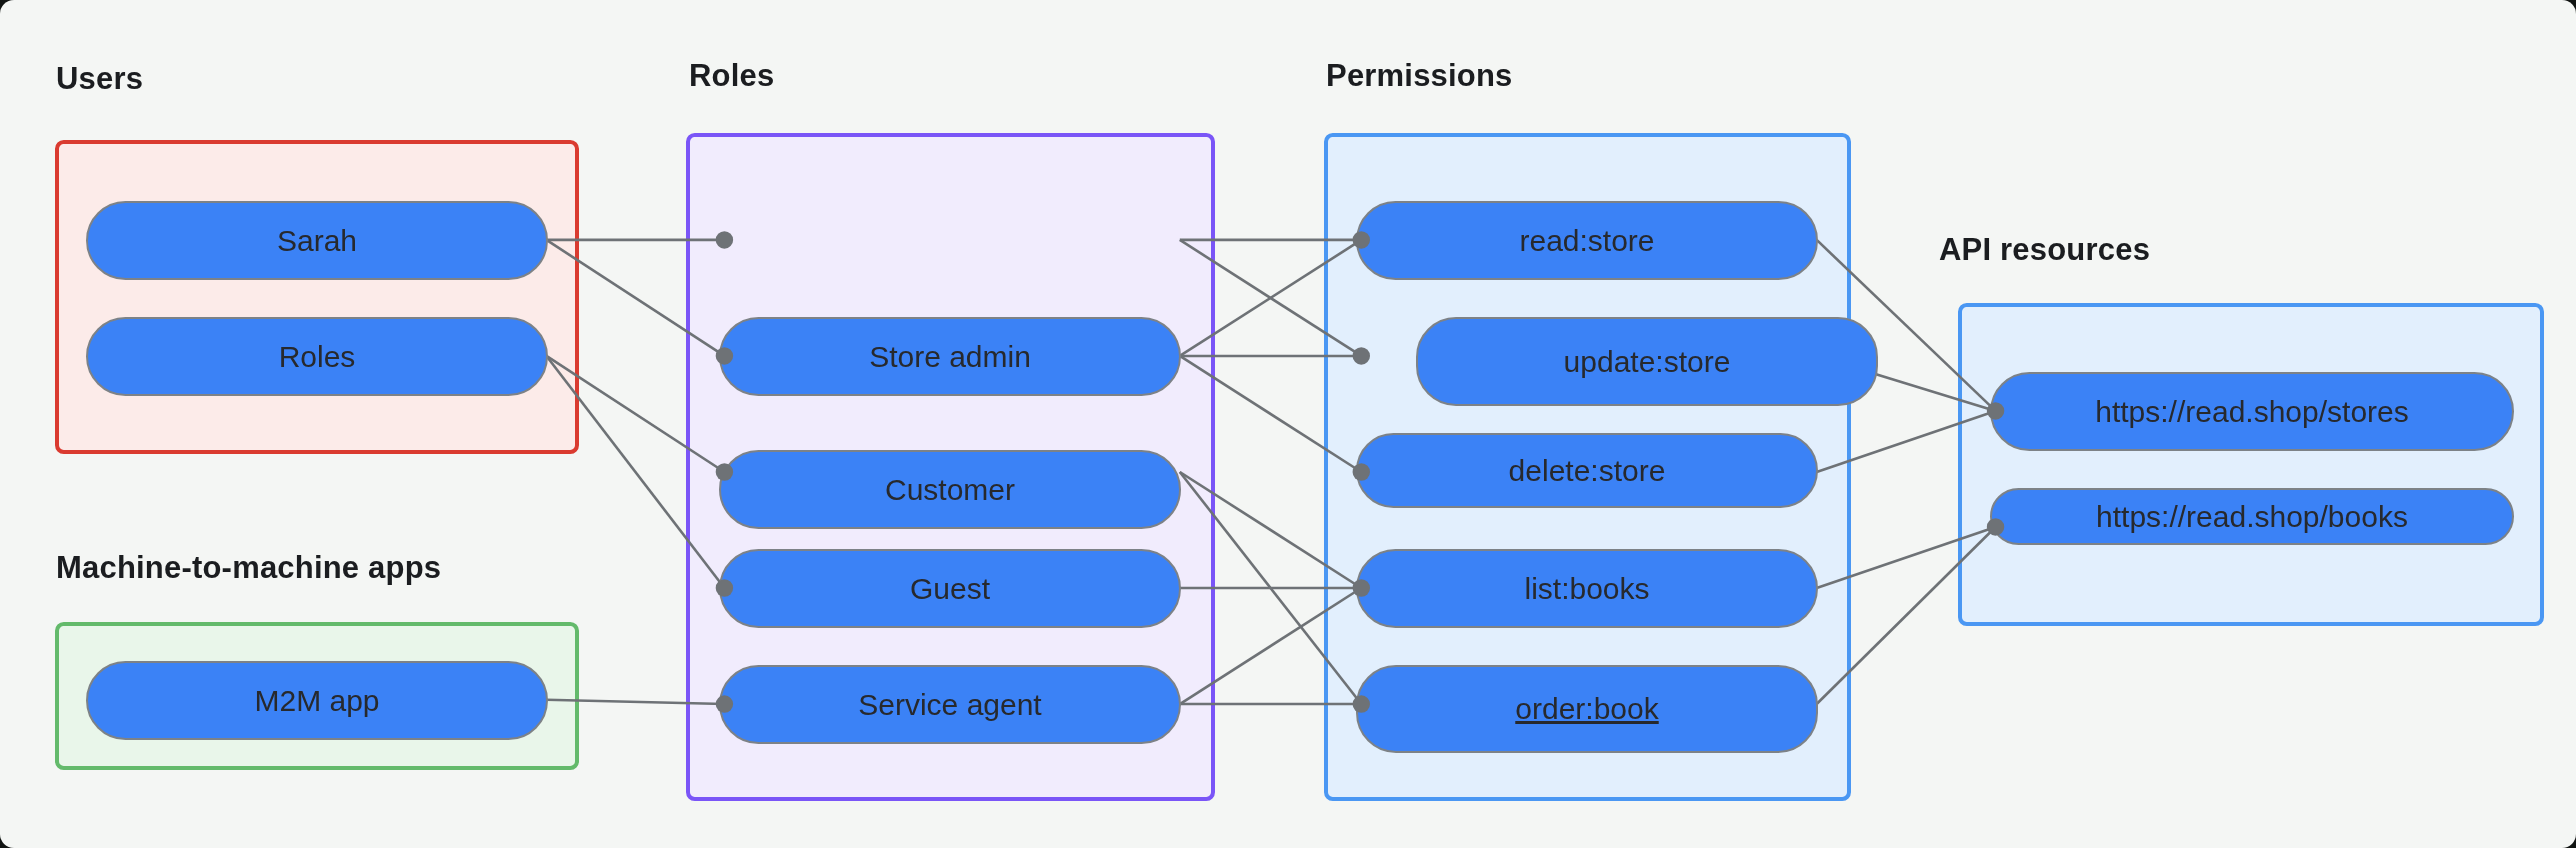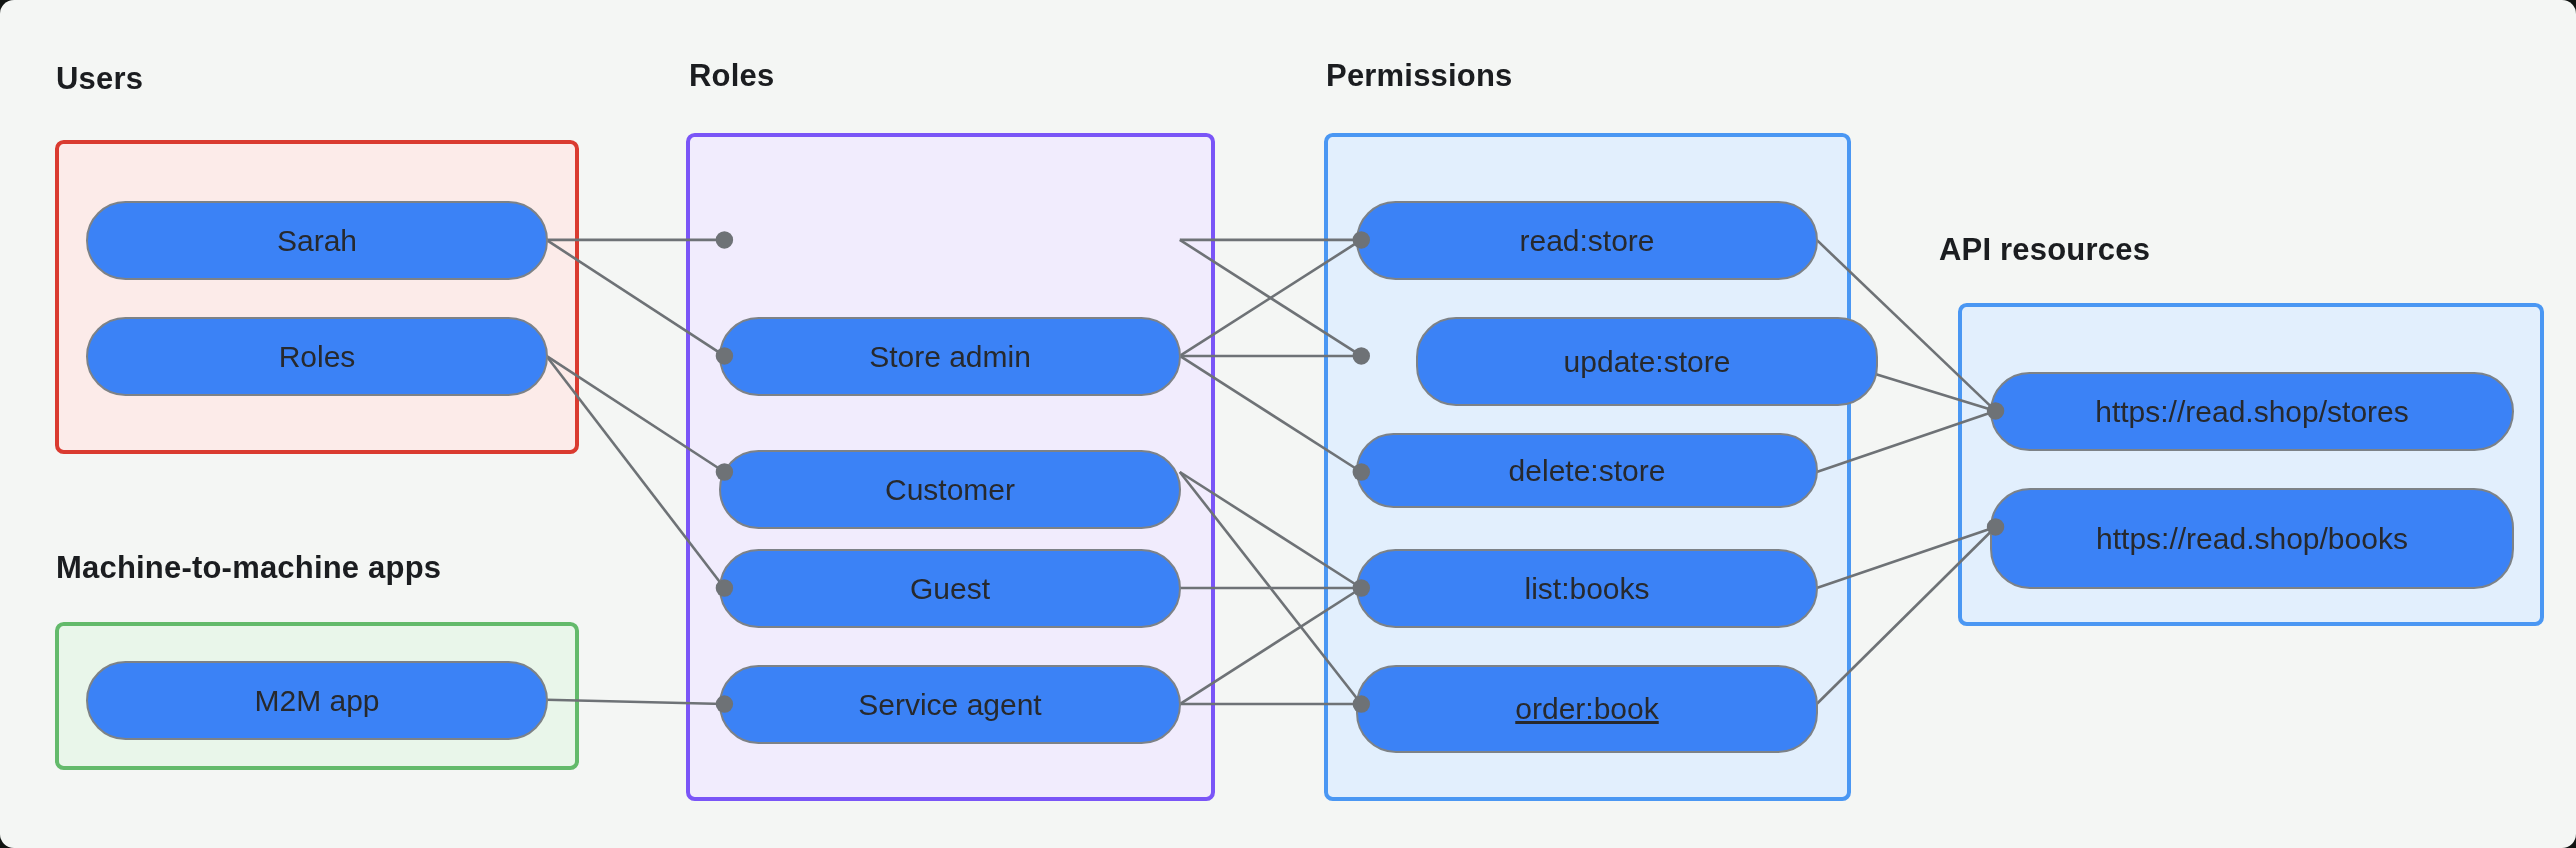--- a/index.html
+++ b/index.html
@@ -82,21 +82,21 @@
   <div class="node" style="left:719px;top:549px;width:462px;height:79px;">Guest</div>
   <div class="node" style="left:719px;top:665px;width:462px;height:79px;">Service agent</div>
 
   <div class="node" style="left:1356px;top:201px;width:462px;height:79px;">read:store</div>
   <div class="node" style="left:1416px;top:317px;width:462px;height:89px;">update:store</div>
   <div class="node" style="left:1356px;top:433px;width:462px;height:75px;text-align:center;">delete:store</div>
   <div class="node" style="left:1356px;top:549px;width:462px;height:79px;">list:books</div>
   <div class="node" style="left:1356px;top:665px;width:462px;height:88px;text-decoration:underline;">order:book</div>
 
   <div class="node" style="left:1990px;top:372px;width:524px;height:79px;">https://read.shop/stores</div>
-  <div class="node" style="left:1990px;top:488px;width:524px;height:101px;">https://read.shop/books</div>
+  <div class="node" style="left:1990px;top:488px;width:524px;height:57px;">https://read.shop/books</div>
 
   <svg class="dotlayer" width="2576" height="848" viewBox="0 0 2952 972">
     <circle class="edot" cx="830" cy="275" r="10"></circle>
     <circle class="edot" cx="830" cy="408" r="10"></circle>
     <circle class="edot" cx="830" cy="541" r="10"></circle>
     <circle class="edot" cx="830" cy="674" r="10"></circle>
     <circle class="edot" cx="830" cy="807" r="10"></circle>
     <circle class="edot" cx="1560" cy="275" r="10"></circle>
     <circle class="edot" cx="1560" cy="408" r="10"></circle>
     <circle class="edot" cx="1560" cy="541" r="10"></circle>

